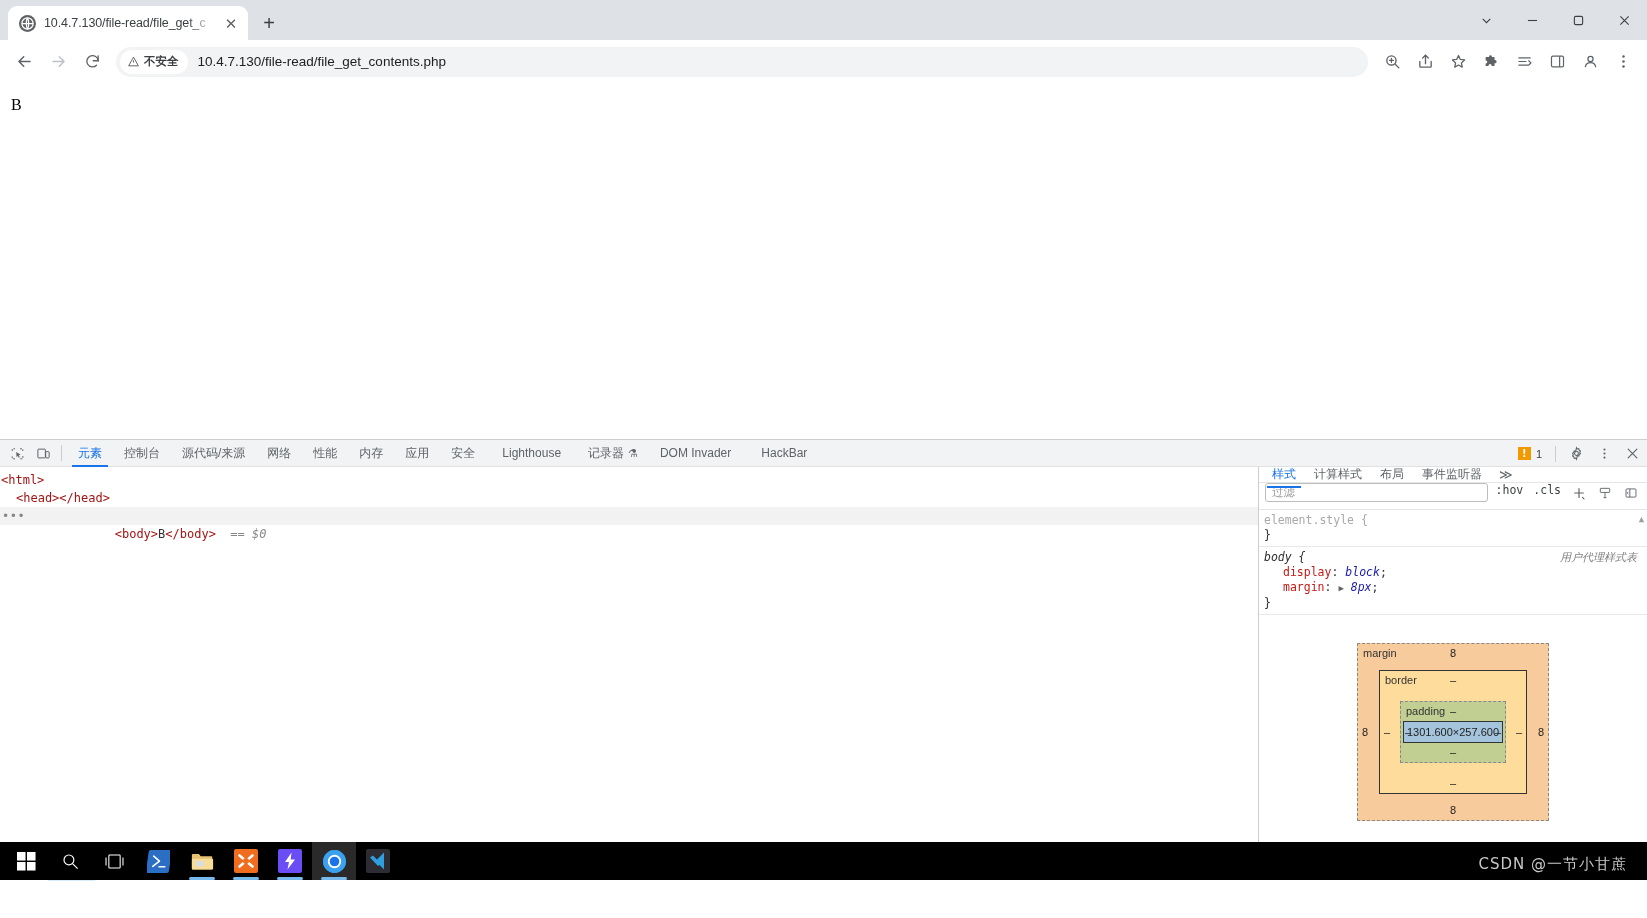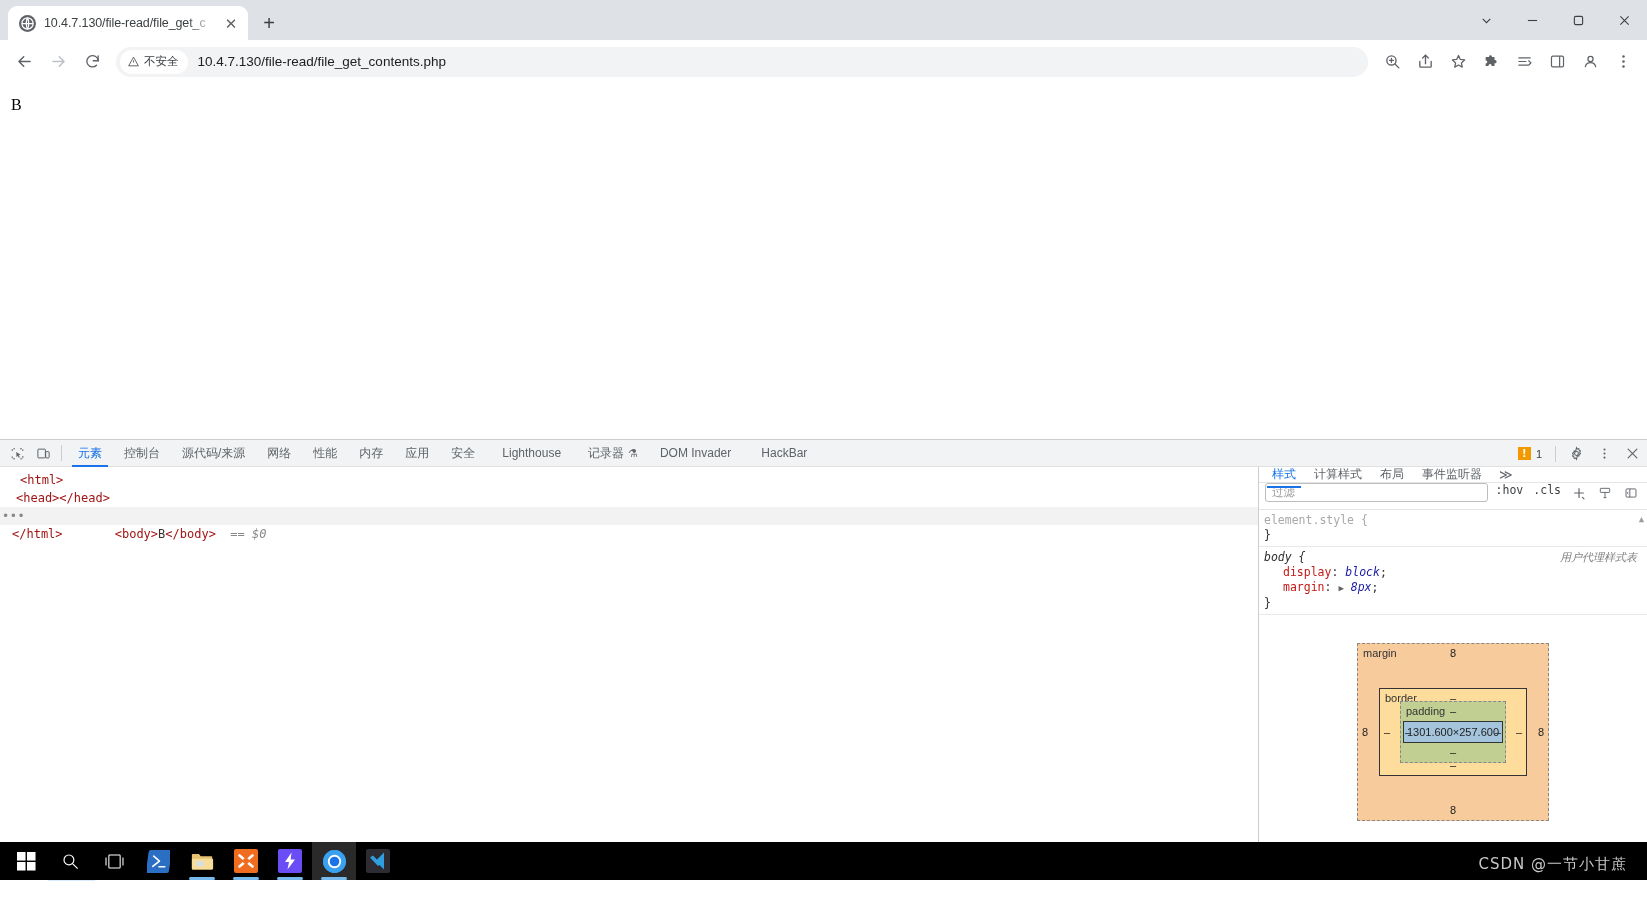--- a/index.html
+++ b/index.html
@@ -70,21 +70,21 @@
   .tb-btn.back svg, .tb-btn.fwd svg { width: 19px; height: 19px; }
   .tb-btn.fwd { color: #bdc1c6; }
   .omnibox {
     flex: 1; height: 30px; background: #f1f3f4; border-radius: 16px;
     display: flex; align-items: center; padding: 0 14px 0 4px;
     margin: 0 6px; min-width: 0;
   }
   .secbadge {
     height: 24px; border-radius: 14px; background: #ffffff;
     display: flex; align-items: center; gap: 4px; padding: 0 9px 0 7px;
-    flex: none; margin-right: 10px;
+    flex: none; margin-right: 10px; font-weight: bold;
   }
   .secbadge svg { width: 13px; height: 13px; color: #5f6368; }
   .secbadge span { font-size: 11.5px; color: #3c4043; }
   .omnibox-url {
     font-size: 13.5px; color: #202124; white-space: nowrap;
     overflow: hidden; text-overflow: ellipsis; flex: 1;
   }
   .tb-right { display: flex; align-items: center; gap: 1px; }
 
   
@@ -235,21 +235,21 @@
   }
   .bm {
     position: relative; font-family: "Liberation Sans", sans-serif;
     font-size: 11px; color: #222222;
   }
   .bm-layer {
     border: 1px dashed #888888; position: relative;
     display: flex; align-items: center; justify-content: center;
   }
   .bm-margin { background: #f8cb9c; width: 192px; height: 178px; }
-  .bm-border { background: #fddc9c; border: 1px solid #333333; width: 148px; height: 88px; }
+  .bm-border { background: #fddc9c; border: 1px solid #333333; width: 148px; height: 124px; }
   .bm-padding { background: #c2cf92; width: 106px; height: 62px; }
   .bm-content {
     background: #a3c4dc; border: 1px solid #333333; width: 100px; height: 22px;
     display: flex; align-items: center; justify-content: center;
     font-size: 11px; color: #222222; border-style: solid;
   }
   .bm-label {
     position: absolute; left: 5px; top: 2px; font-size: 11px; color: #333333;
   }
   .bm-t { position: absolute; top: 2px; left: 50%; transform: translateX(-50%); }
@@ -471,26 +471,25 @@
               <path d="M5 5l14 14M19 5L5 19"></path>
             </svg>
         </div>
       </div>
     </div>
 
     <div class="dt-body">
 
       <div class="dom-pane">
         <div class="dom-tree">
-          <div class="dom-line" style="padding-left:20px"><span class="tg">&lt;html&gt;</span></div>
+          <div class="dom-line" style="padding-left:1px"><span class="tg">&lt;html&gt;</span></div>
           <div class="dom-line" style="padding-left:16px"><span class="tg">&lt;head&gt;&lt;/head&gt;</span></div>
           <div class="dom-line sel" style="padding-left:28px">
             <span class="dots">•••</span><span class="tg">&lt;body&gt;</span><span class="txtnode">B</span><span class="tg">&lt;/body&gt;</span><span class="eqsel">  == $0</span>
           </div>
-          <div class="dom-line" style="padding-left:12px"><span class="tg">&lt;/html&gt;</span></div>
         </div>
 
         <div class="crumbs">
           <div class="crumb">html</div>
           <div class="crumb active">body</div>
         </div>
       </div>
 
       <div class="styles-pane">
         <div class="sp-tabbar">

